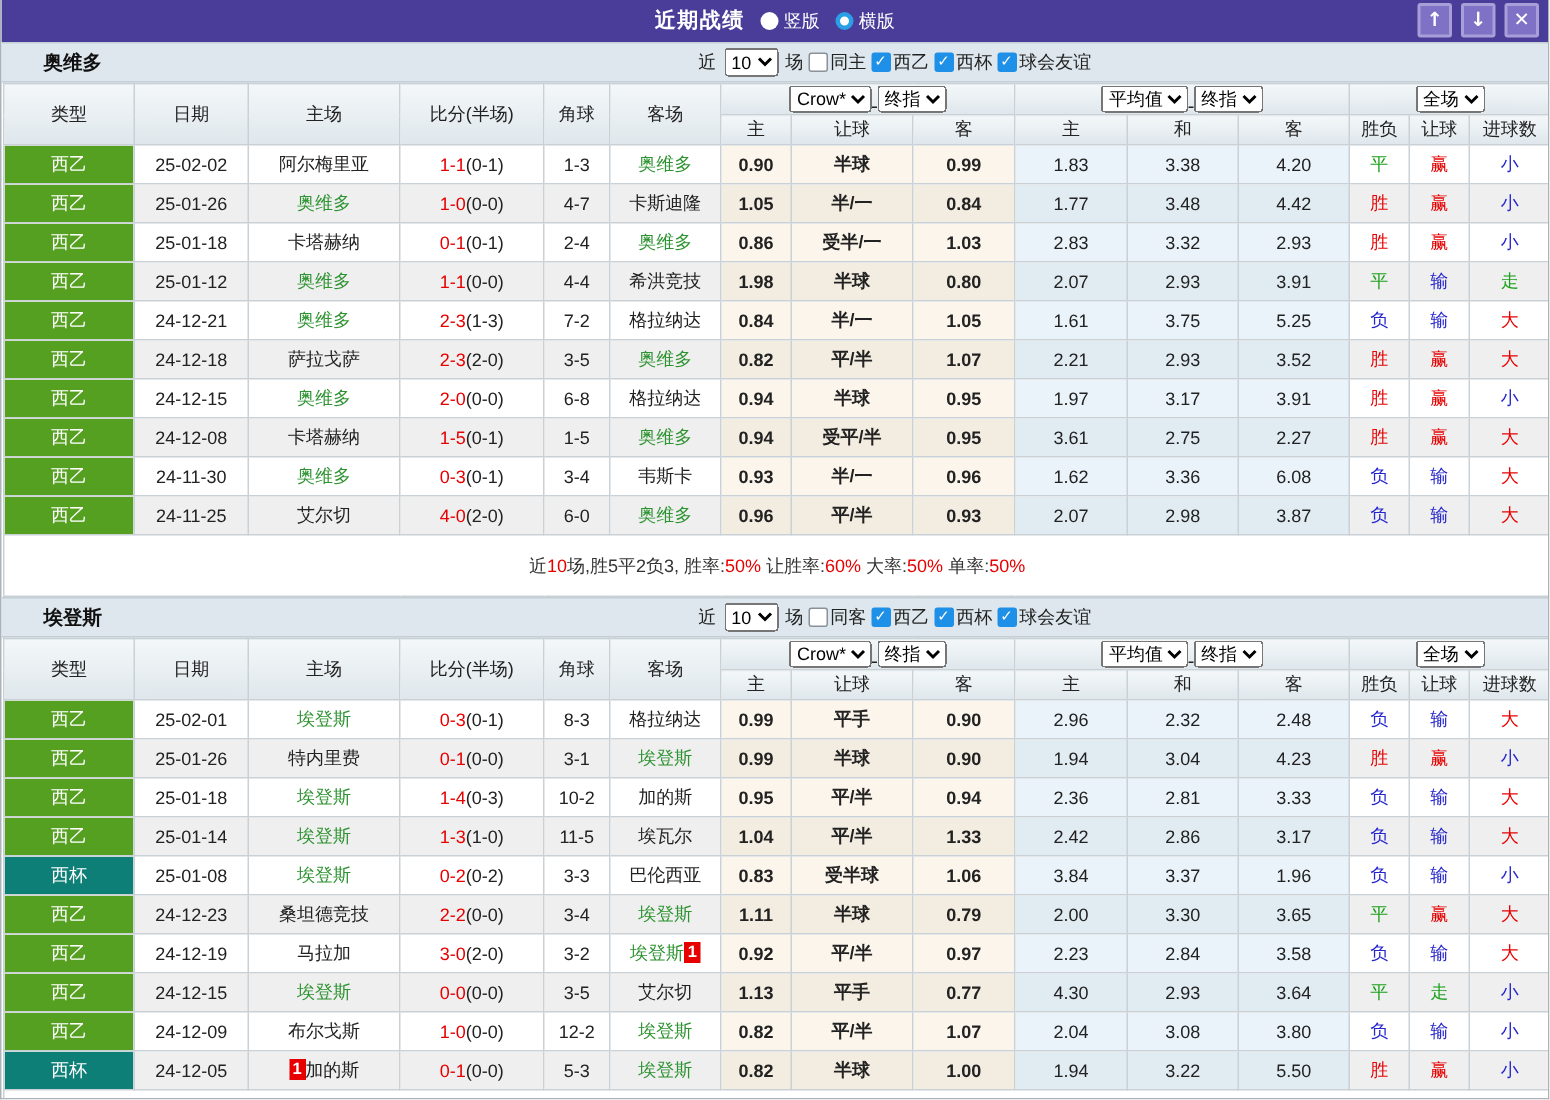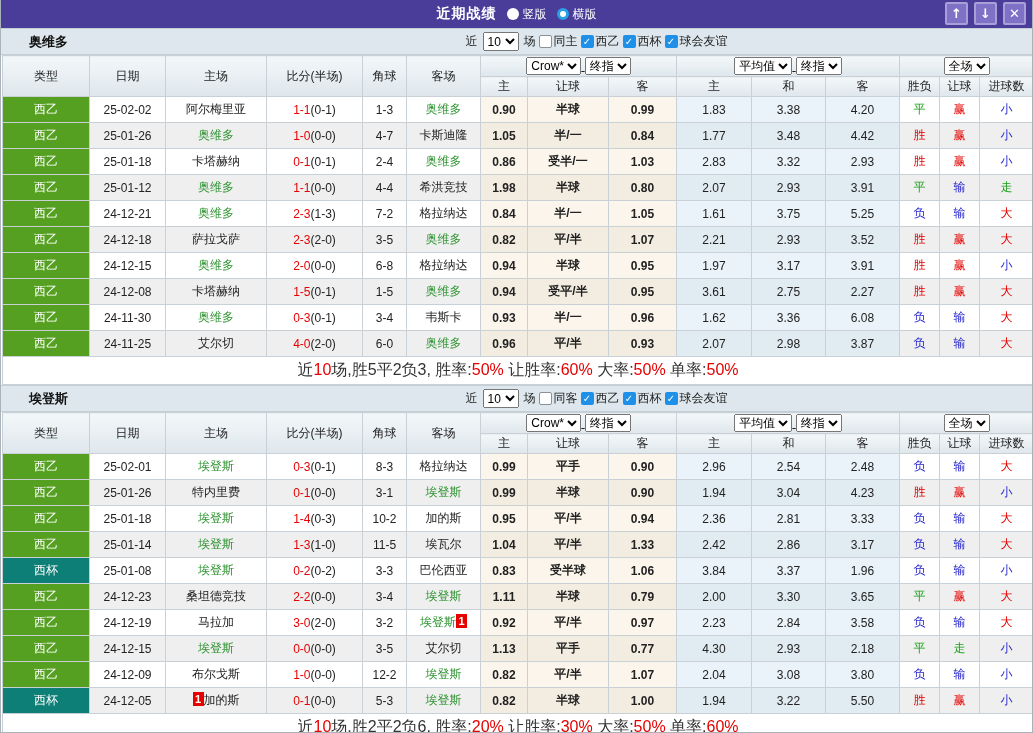--- a/index.html
+++ b/index.html
@@ -39,21 +39,21 @@
   tbody tr.even td { background:#efefef; }
   td.odds { background:#fbf5eb !important;font-weight:bold; }
   tr.even td.odds { background:#f3ede1 !important; }
   td.avg { background:#e9f3f9 !important; }
   tr.even td.avg { background:#e1ebf2 !important; }
   td.league { padding:0; }
   .league-block { display:block; width:100%; height:100%; line-height:25px; color:#fff; }
   .team-green { color:#2e9331; }
   .score-ft { color:#e60000; }
   .badge { display:inline-block; min-width:11px; height:14px; line-height:14px; background:#e60000; color:#fff; font-size:11px; font-weight:bold; padding:0 1px; vertical-align:1px; }
-  .summary-row td { height:28px; background:#fff; font-size:16px; color:#333; }
+  .summary-row td { height:41px; background:#fff; font-size:12px; color:#333; }
   .summary-red { color:#e60000; }
 </style>
 </head>
 <body>
 
 <div class="app">
 
   <div class="titlebar">
     <div class="title-group">
       <span class="page-title">近期战绩</span>
@@ -430,21 +430,21 @@
             </td>
             <td>25-02-01</td>
             <td><span class="team-green">埃登斯</span></td>
             <td><span class="score-ft">0-3</span><span>(0-1)</span></td>
             <td>8-3</td>
             <td><span>格拉纳达</span></td>
             <td class="odds">0.99</td>
             <td class="odds">平手</td>
             <td class="odds">0.90</td>
             <td class="avg">2.96</td>
-            <td class="avg">2.54</td>
+            <td class="avg">2.32</td>
             <td class="avg">2.48</td>
             <td class="res" style="color: rgb(37, 37, 205);">负</td>
             <td class="res" style="color: rgb(37, 37, 205);">输</td>
             <td class="res" style="color: rgb(230, 0, 0);">大</td>
           </tr>
           <tr class="even">
             <td class="league">
               <span class="league-block" style="background: rgb(86, 160, 33);">西乙</span>
             </td>
             <td>25-01-26</td>
@@ -564,21 +564,21 @@
             <td>24-12-15</td>
             <td><span class="team-green">埃登斯</span></td>
             <td><span class="score-ft">0-0</span><span>(0-0)</span></td>
             <td>3-5</td>
             <td><span>艾尔切</span></td>
             <td class="odds">1.13</td>
             <td class="odds">平手</td>
             <td class="odds">0.77</td>
             <td class="avg">4.30</td>
             <td class="avg">2.93</td>
-            <td class="avg">2.18</td>
+            <td class="avg">3.64</td>
             <td class="res" style="color: rgb(28, 160, 28);">平</td>
             <td class="res" style="color: rgb(28, 160, 28);">走</td>
             <td class="res" style="color: rgb(37, 37, 205);">小</td>
           </tr>
           <tr>
             <td class="league">
               <span class="league-block" style="background: rgb(86, 160, 33);">西乙</span>
             </td>
             <td>24-12-09</td>
             <td><span>布尔戈斯</span></td>

